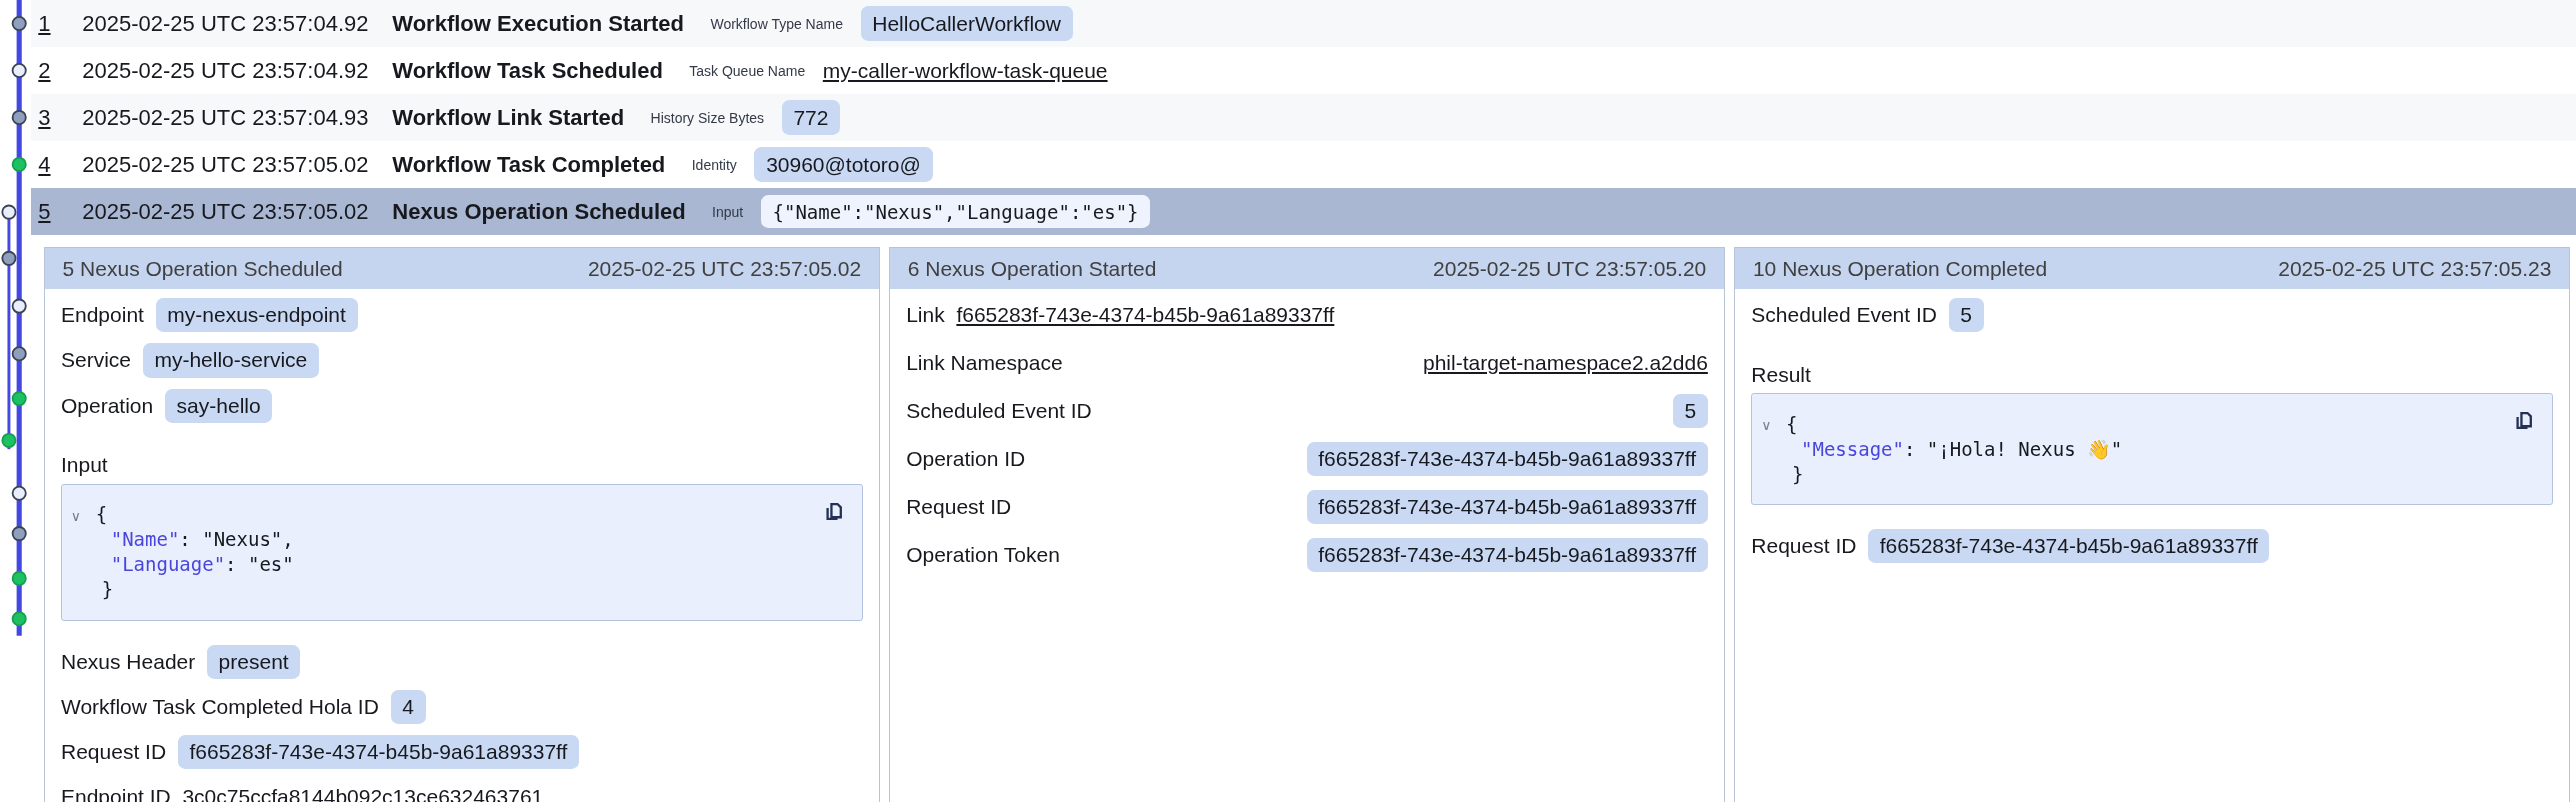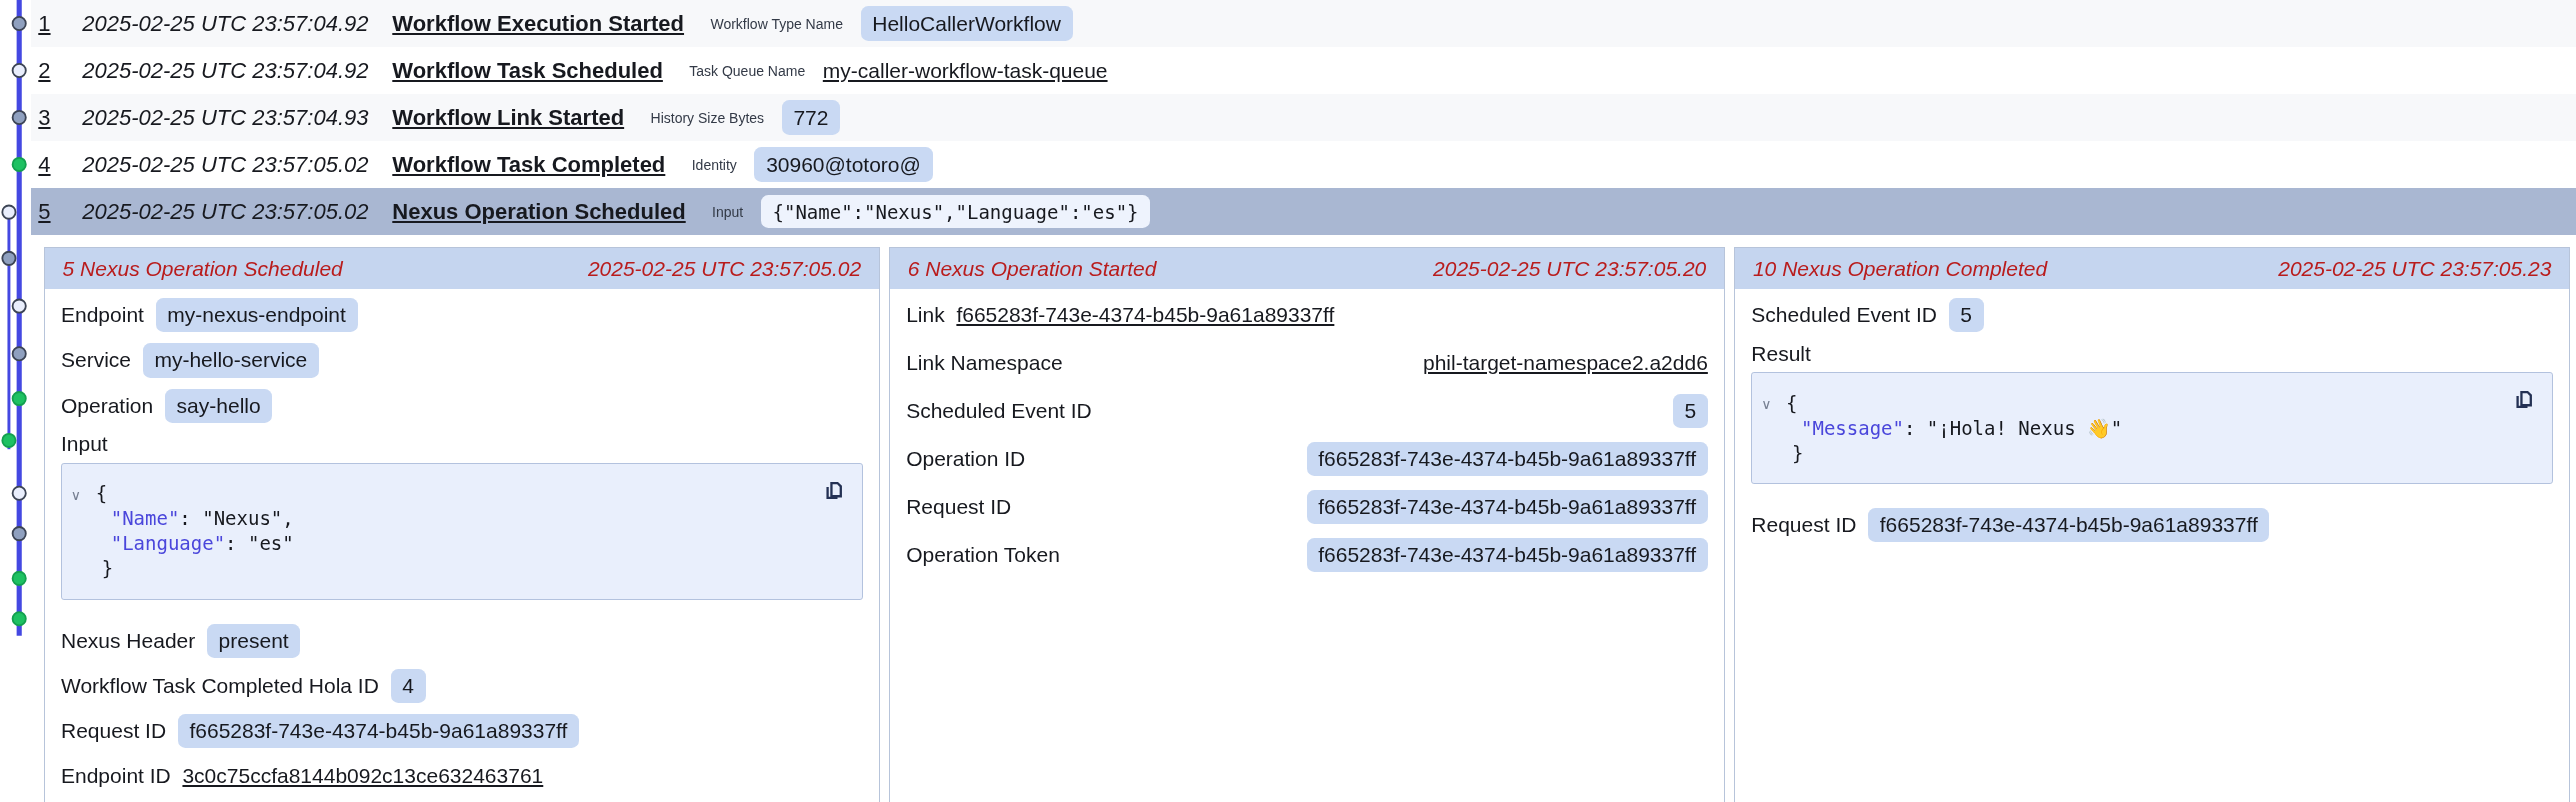--- a/index.html
+++ b/index.html
@@ -13,42 +13,42 @@
   *{box-sizing:border-box;margin:0;padding:0;}
   html,body{width:2576px;height:803px;overflow:hidden;background:#fff;
     font-family:"Liberation Sans",sans-serif;color:var(--ink);}
   #timeline{position:absolute;left:0;top:0;}
   
   #rows{position:absolute;left:31px;top:0;width:2545px;}
   .erow{height:47px;display:flex;align-items:center;padding-left:7.3px;background:#fff;}
   .erow.stripe{background:var(--stripe);}
   .erow.selected{background:var(--sel);}
   .num{min-width:19px;font-size:22px;color:var(--ink);text-decoration:underline;cursor:pointer;}
-  .ts{margin-left:25px;width:291px;font-size:22px;white-space:nowrap;font-style:italic;}
-  .ename{margin-left:19px;font-size:22px;font-weight:700;white-space:nowrap;text-decoration:underline;}
+  .ts{margin-left:25px;width:291px;font-size:22px;white-space:nowrap;}
+  .ename{margin-left:19px;font-size:22px;font-weight:700;white-space:nowrap;}
   .elabel{margin-left:26.4px;font-size:14px;color:var(--label);white-space:nowrap;text-align:center;}
   .eval{margin-left:17.6px;border-radius:11px;}
   .badge{display:inline-block;background:var(--badge);border-radius:7.3px;
     padding:5.1px 11.7px;font-size:21px;white-space:nowrap;}
   .badge.mono{background:var(--palebadge);font-family:"DejaVu Sans Mono",monospace;font-size:19px;}
   a.plainlink{color:var(--ink);text-decoration:underline;font-size:21px;white-space:nowrap;cursor:pointer;}
   
   #panels{position:absolute;left:44px;top:247px;width:2526px;height:556px;
     display:flex;gap:9.5px;}
   .panel{flex:1 1 0;border:1.5px solid var(--panelbrd);background:#fff;overflow:hidden;}
   .phead{height:41px;background:var(--hdr);display:flex;align-items:center;
-    justify-content:space-between;padding:0 17.6px;font-size:21px;color:#b91c1c;font-style:italic;}
+    justify-content:space-between;padding:0 17.6px;font-size:21px;color:#404040;}
   .phead .ptime{white-space:nowrap;}
   .pbody{padding:0 16px;}
   .frow{display:flex;align-items:center;gap:11.7px;margin-top:13.2px;height:32px;}
   .frow.first{margin-top:10.3px;}
   .frow.loose{margin-top:16px;justify-content:space-between;}
   .frow.after-block{margin-top:25px;}
   .flabel{font-size:21px;white-space:nowrap;}
-  .lbl-block{margin-top:10px;height:25px;font-size:21px;display:flex;align-items:center;}
+  .lbl-block{margin-top:31px;height:25px;font-size:21px;display:flex;align-items:center;}
   .codeblock{position:relative;margin-top:5.9px;background:var(--codebg);
     border:1.5px solid var(--codebrd);border-radius:2.9px;padding:17.6px 14.7px;}
   .cline{font-family:"DejaVu Sans Mono",monospace;font-size:19px;line-height:25px;
     white-space:pre;position:relative;}
   .cline .k{color:var(--key);}
   .cline .chev{position:absolute;left:-5.9px;top:1.5px;color:#767f92;
     font-size:14px;font-family:"Liberation Sans",sans-serif;cursor:pointer;}
   .ind0{padding-left:19px;} .ind1{padding-left:34px;} .indc{padding-left:25px;}
   .copybtn{position:absolute;top:13.2px;right:14.7px;width:26.4px;height:26.4px;
     background:none;border:none;cursor:pointer;}

